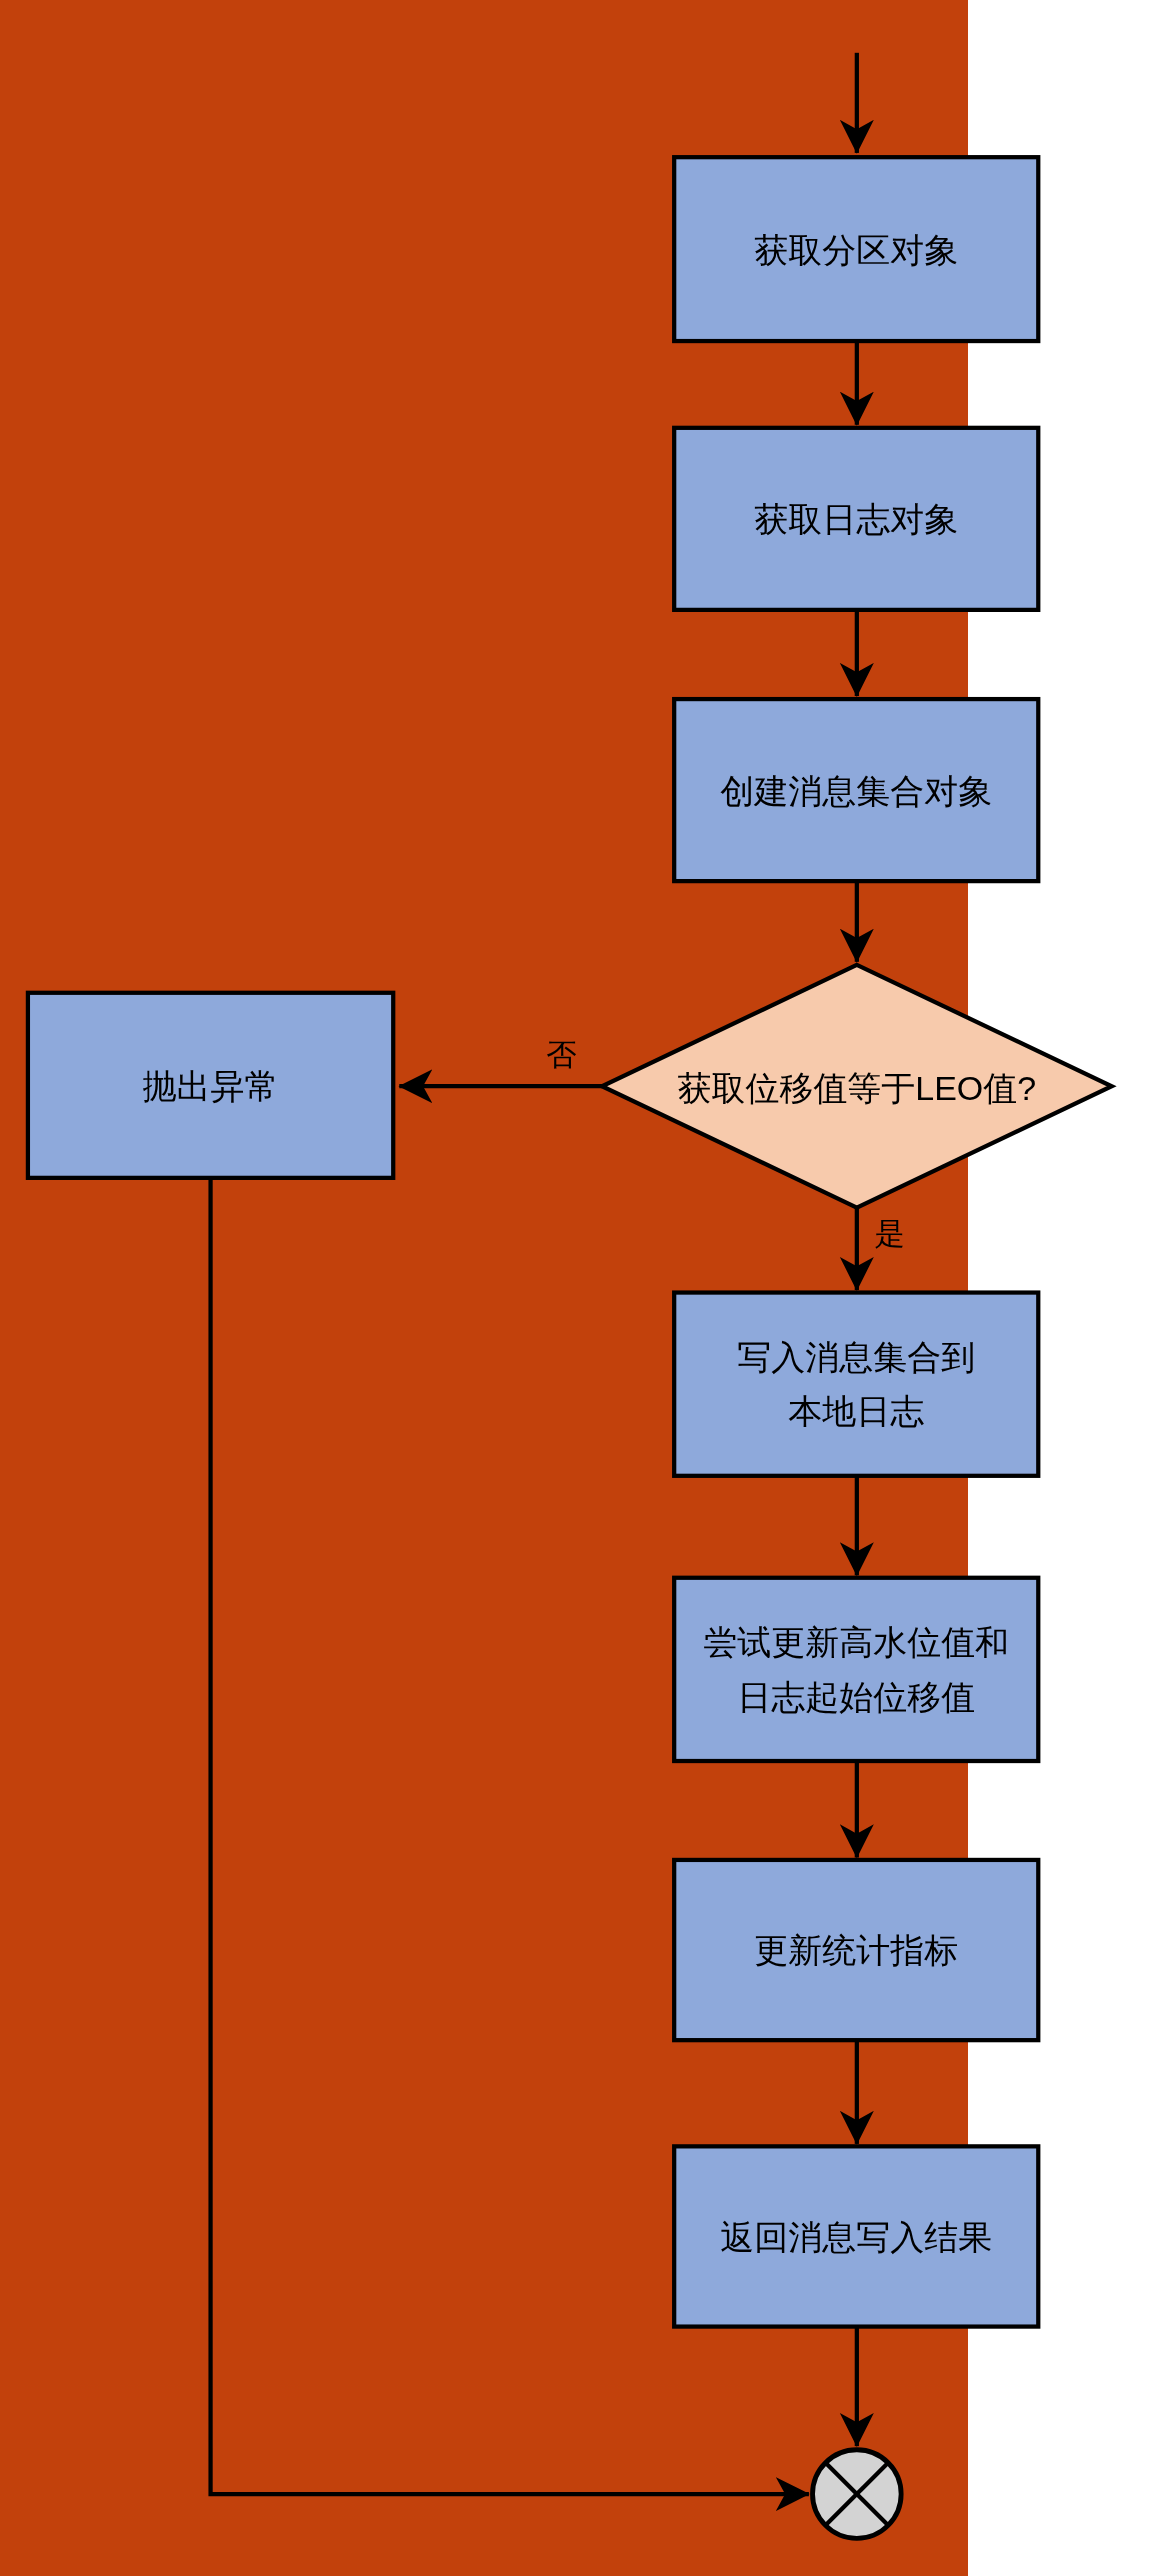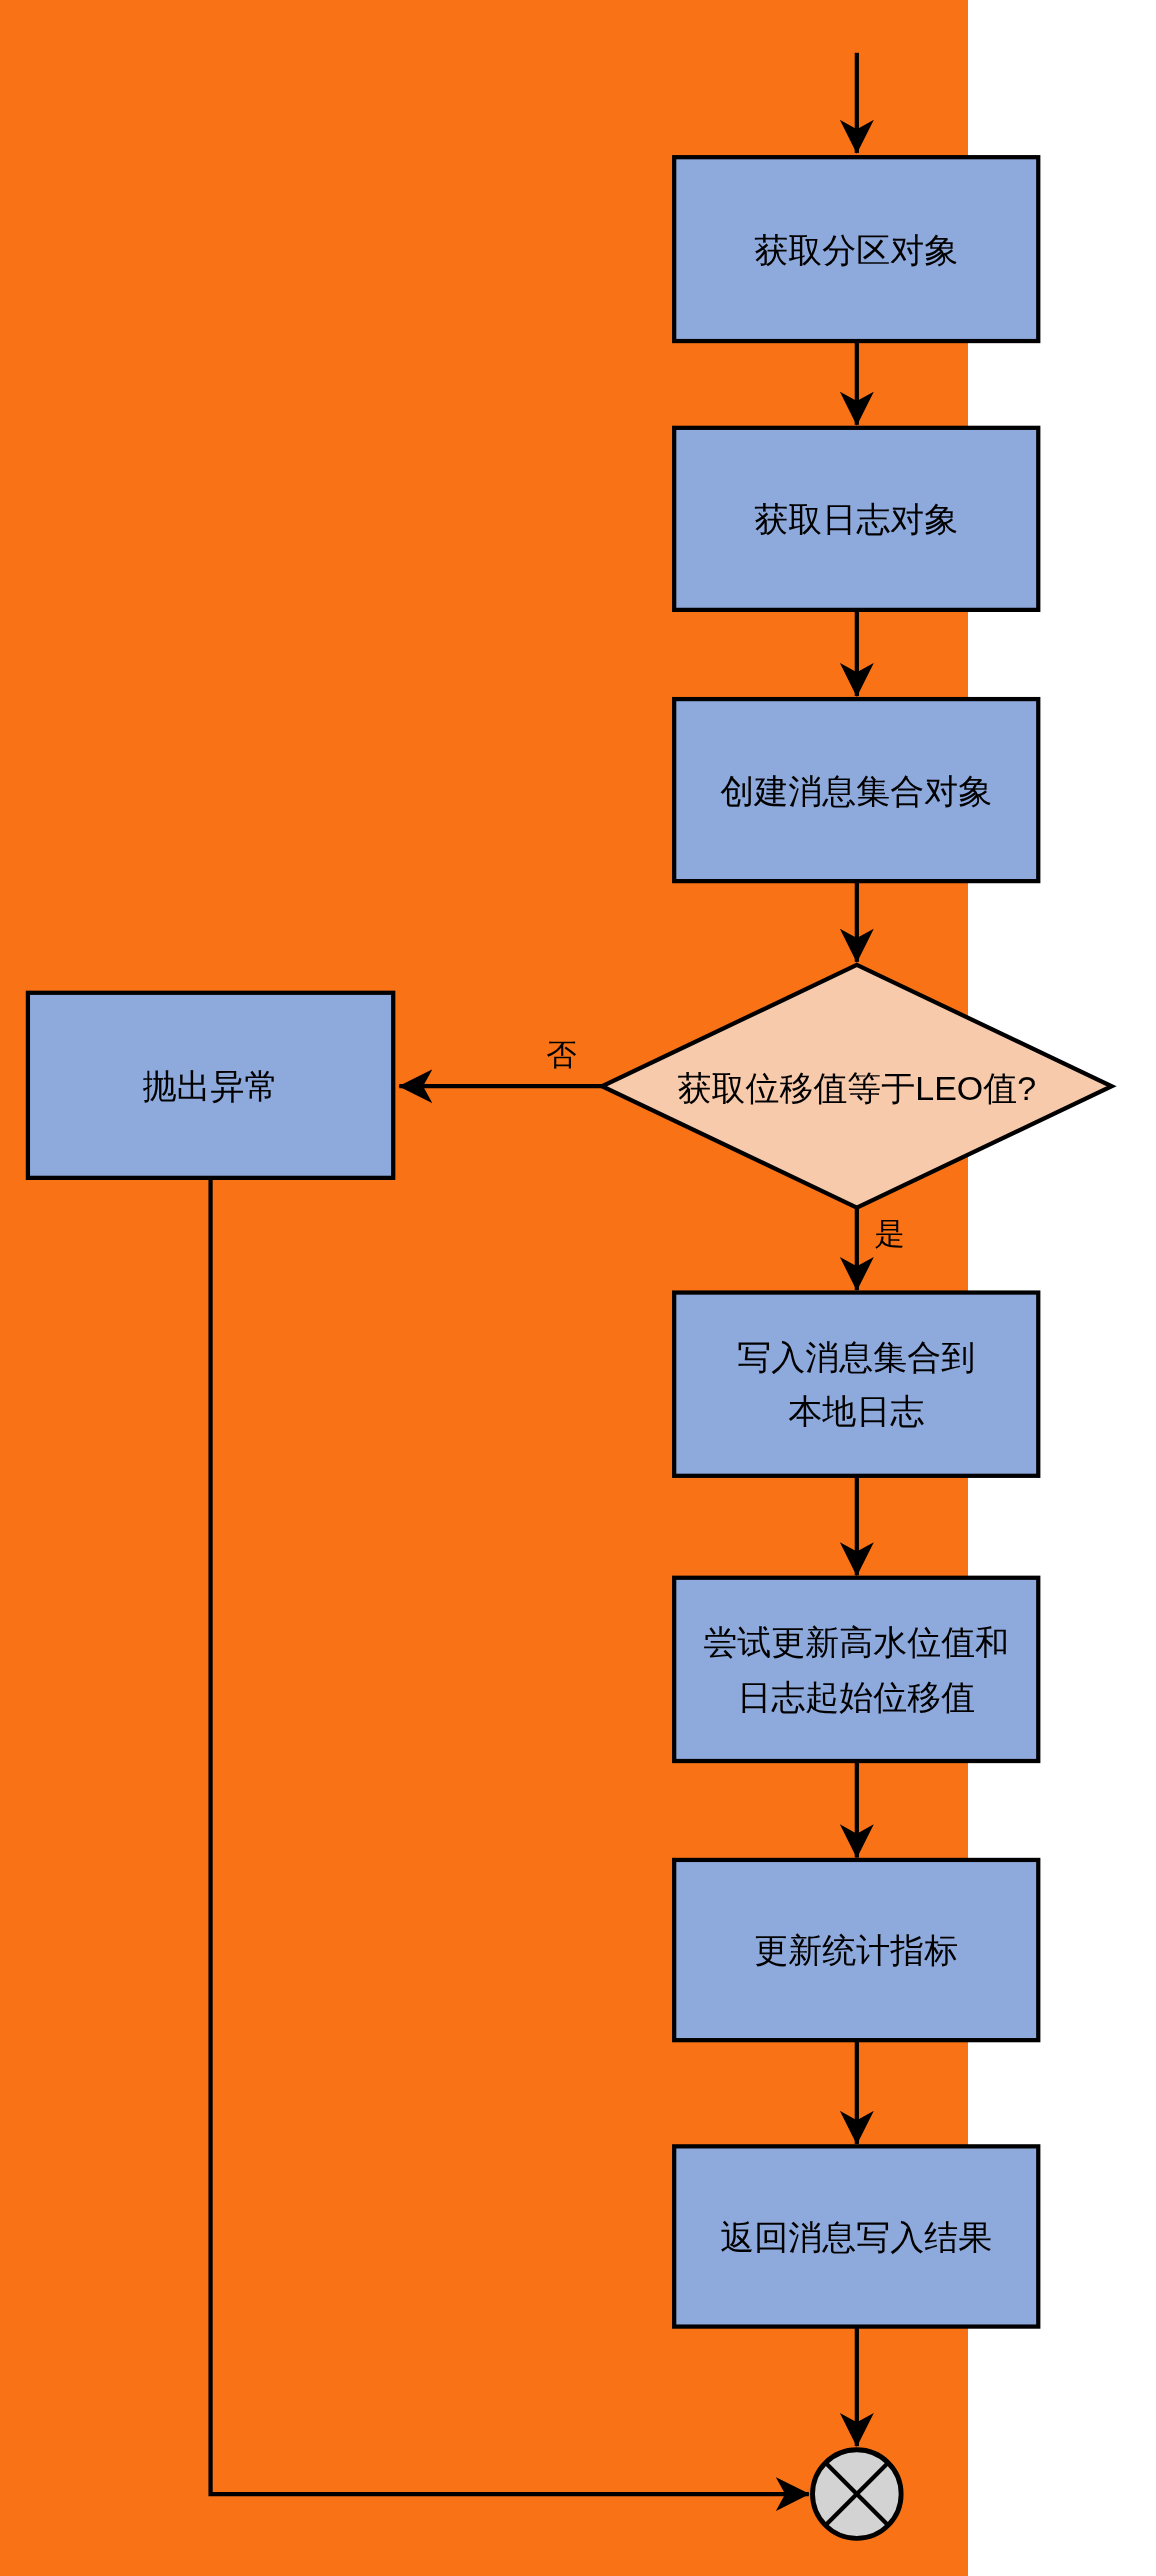--- a/index.html
+++ b/index.html
@@ -1,19 +1,19 @@
 <!DOCTYPE html>
 <html style="font-size:9.7px"><head>
 <meta charset="utf-8">
 <style>
   html,body{margin:0;padding:0;background:#fff;}
   .canvas{
     position:relative;
     width:968px;height:2576px;
-    background:#f97316;
+    background:#c2410c;
     font-family:"Liberation Sans","DejaVu Sans",sans-serif;
   }
   svg{position:absolute;left:0;top:0;}
   text{
     font-family:"Liberation Sans","DejaVu Sans",sans-serif;
     fill:#000;
   }
   .node-label{font-size:56px;}
   .edge-label{font-size:50px;}
 </style>

